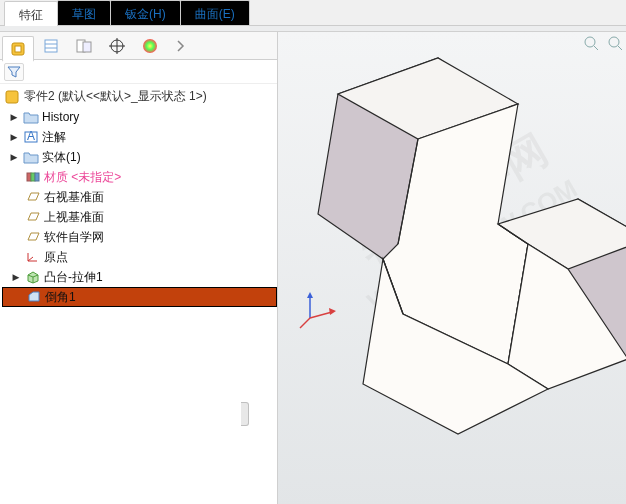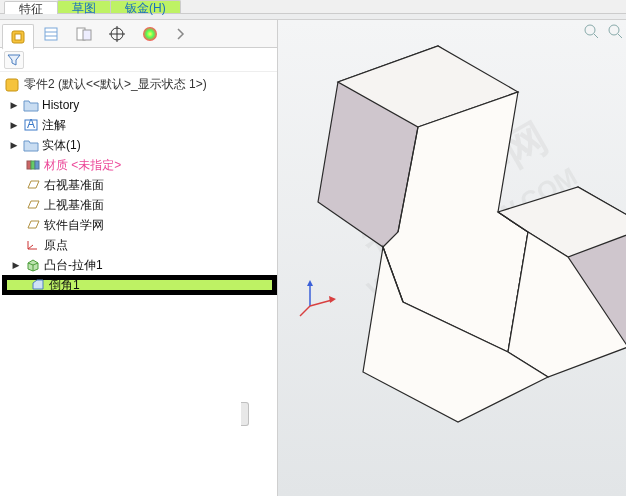--- a/index.html
+++ b/index.html
@@ -1,20 +1,20 @@
 <!DOCTYPE html>
 <html><head>
 <meta charset="utf-8">
 <style>
 * { margin: 0; padding: 0; box-sizing: border-box; font-family: "Microsoft YaHei", SimSun, sans-serif; font-size: 12px; }
 body { width: 626px; height: 504px; background: #fff; position: relative; overflow: hidden; }
 
 
-.top-tabs { height: 14px; background: #f0f0f0; border-bottom: 1px solid #ccc; display: flex; align-items: stretch; padding-left: 4px; position: relative; }
-.top-tab { padding: 3px 14px 0; border: 1px solid #ccc; border-bottom: none; margin-right: -1px; background: #bef264; color: #333; cursor: pointer; border-radius: 2px 2px 0 0; display:flex; align-items:center; }
+.top-tabs { height: 26px; background: #f0f0f0; border-bottom: 1px solid #ccc; display: flex; align-items: stretch; padding-left: 4px; position: relative; }
+.top-tab { padding: 3px 14px 0; border: 1px solid #ccc; border-bottom: none; margin-right: -1px; background: #000000; color: #333; cursor: pointer; border-radius: 2px 2px 0 0; display:flex; align-items:center; }
 .top-tab.active { background: #fff; position: relative; top: 1px; }
 .top-tab-spacer { flex: 1; }
 
 
 .sep-row { height:6px; background:#ecedee; border-bottom:1px solid #d0d0d0; }
 
 
 .main { display: flex; height: 476px; }
 
 
@@ -26,21 +26,21 @@
 .panel-tab-chevron { width: 20px; display:flex; align-items:center; justify-content:center; color:#888; cursor:pointer; margin-left:4px; }
 
 .filter-row { height: 24px; display: flex; align-items: center; padding: 2px 4px; border-bottom: 1px solid #eee; }
 .filter-btn { width: 20px; height: 18px; display: flex; align-items: center; justify-content: center; cursor: pointer; border:1px solid #d8d8d8; border-radius:2px; background:#fafafa; }
 
 .tree { flex: 1; overflow: auto; padding: 2px 0 6px 2px; }
 .tree-root { display: flex; align-items: center; padding: 2px 2px; gap: 4px; }
 .root-text { color: #333; }
 
 .tree-item { display: flex; align-items: center; height: 20px; padding-left: 6px; gap: 2px; cursor: pointer; white-space: nowrap; }
-.tree-item.selected { background: #bef264; border:5px solid #000000; }
+.tree-item.selected { background: #c2410c; border:1px solid #000000; }
 .tree-toggle { width: 12px; display: flex; justify-content: center; color: #333; font-size: 9px; }
 .tree-icon { width: 18px; display: flex; justify-content: center; align-items: center; }
 .tree-label { color: #111; }
 .tree-label.gray { color: #ec4899; }
 
 
 .splitter-nub { position:absolute; left:241px; top:402px; width:8px; height:24px; background:#e8e8e8; border:1px solid #bfbfbf; border-left:none; border-radius:0 3px 3px 0; }
 
 
 .viewport { flex: 1; position: relative; background: linear-gradient(#f4f5f6, #e2e5e7); overflow:hidden; }
@@ -58,20 +58,21 @@
 
 svg { display:block; }
 </style>
 </head>
 <body>
 
 <div class="top-tabs">
   <div class="top-tab active">特征</div>
   <div class="top-tab" style="color:#1a6fbf">草图</div>
   <div class="top-tab" style="color:#1a6fbf">钣金(H)</div>
+  <div class="top-tab" style="color:#1a6fbf">曲面(E)</div>
   <div class="top-tab-spacer"></div>
 </div>
 <div class="sep-row"></div>
 
 <div class="main">
 
   <div class="left-panel">
 
     <div class="panel-tabs">
       <div class="panel-tab active">

